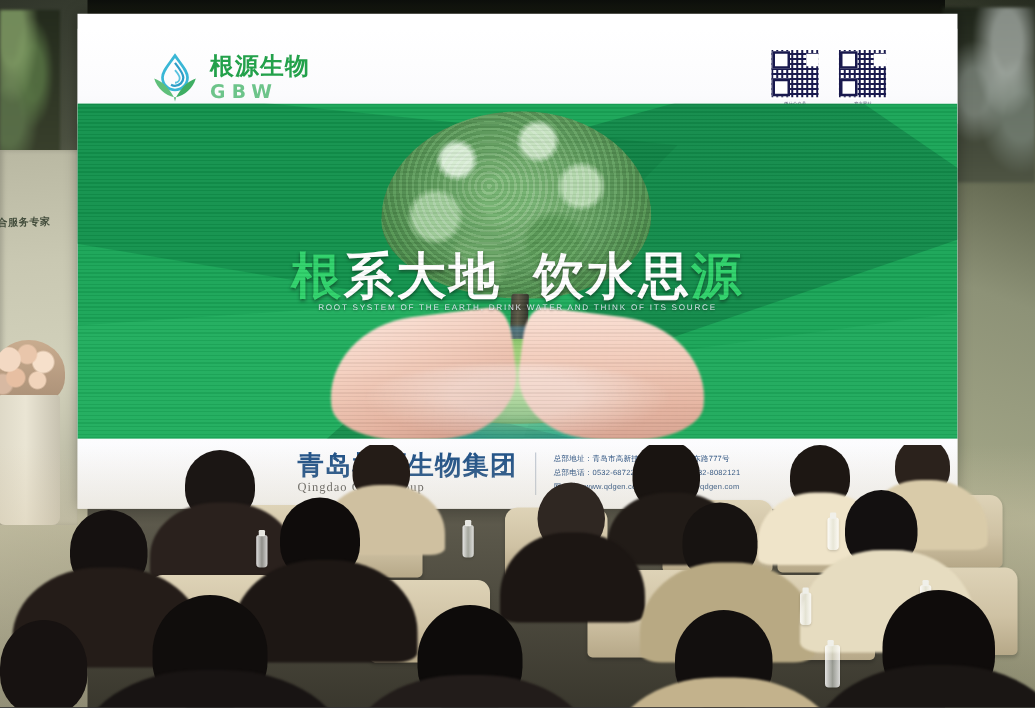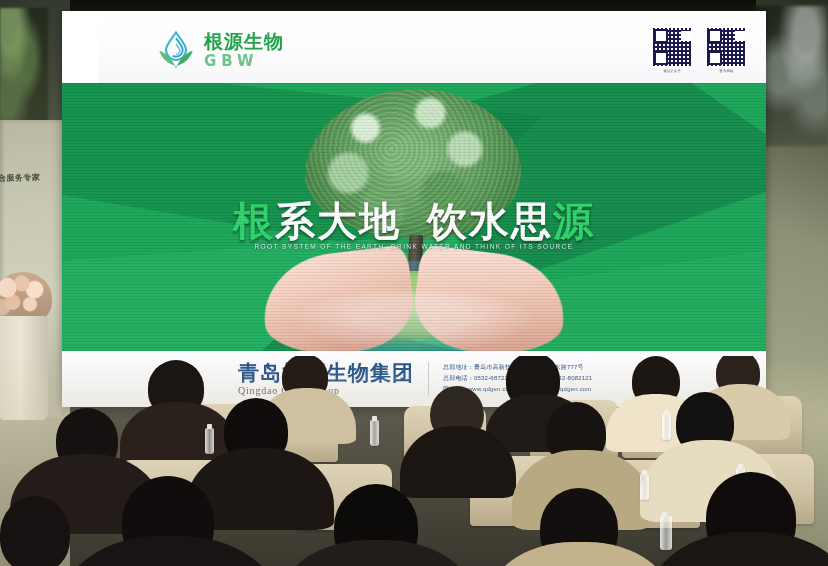--- a/index.html
+++ b/index.html
@@ -121,24 +121,23 @@
     left: 62px; top: 11px;
     width: 704px; height: 396px;
     background: #fff;
     box-shadow: 0 0 10px rgba(0,0,0,.35);
     overflow: hidden;
   }
 
   
   .slide-header {
     position: absolute;
-    left: 0; top: 0;
+    left: 0; top: 12px;
     width: 100%; height: 76px;
     background: linear-gradient(180deg,#ffffff 0%,#fbfbfd 70%,#f3f4f6 100%);
-    margin-left: 36px;
   }
 
   .logo-wrap {
     position: absolute;
     left: 58px; top: 18px;
     display: flex;
     align-items: center;
     gap: 8px;
   }
   .logo-mark { width: 40px; height: 42px; display:block; }

